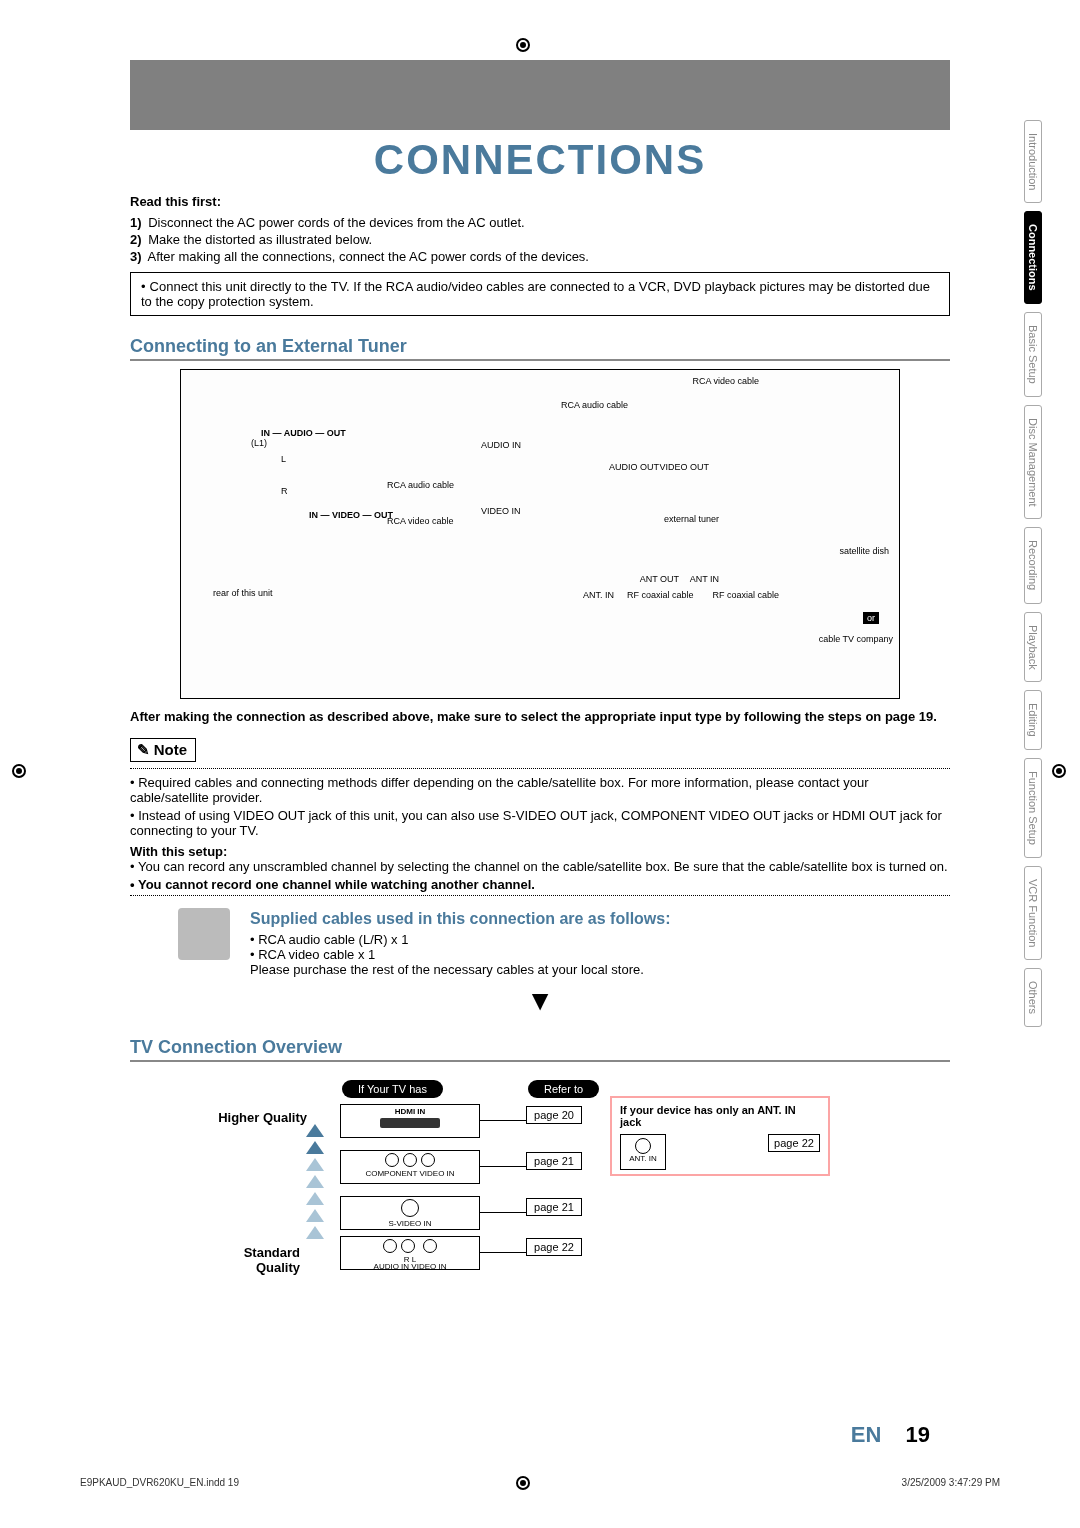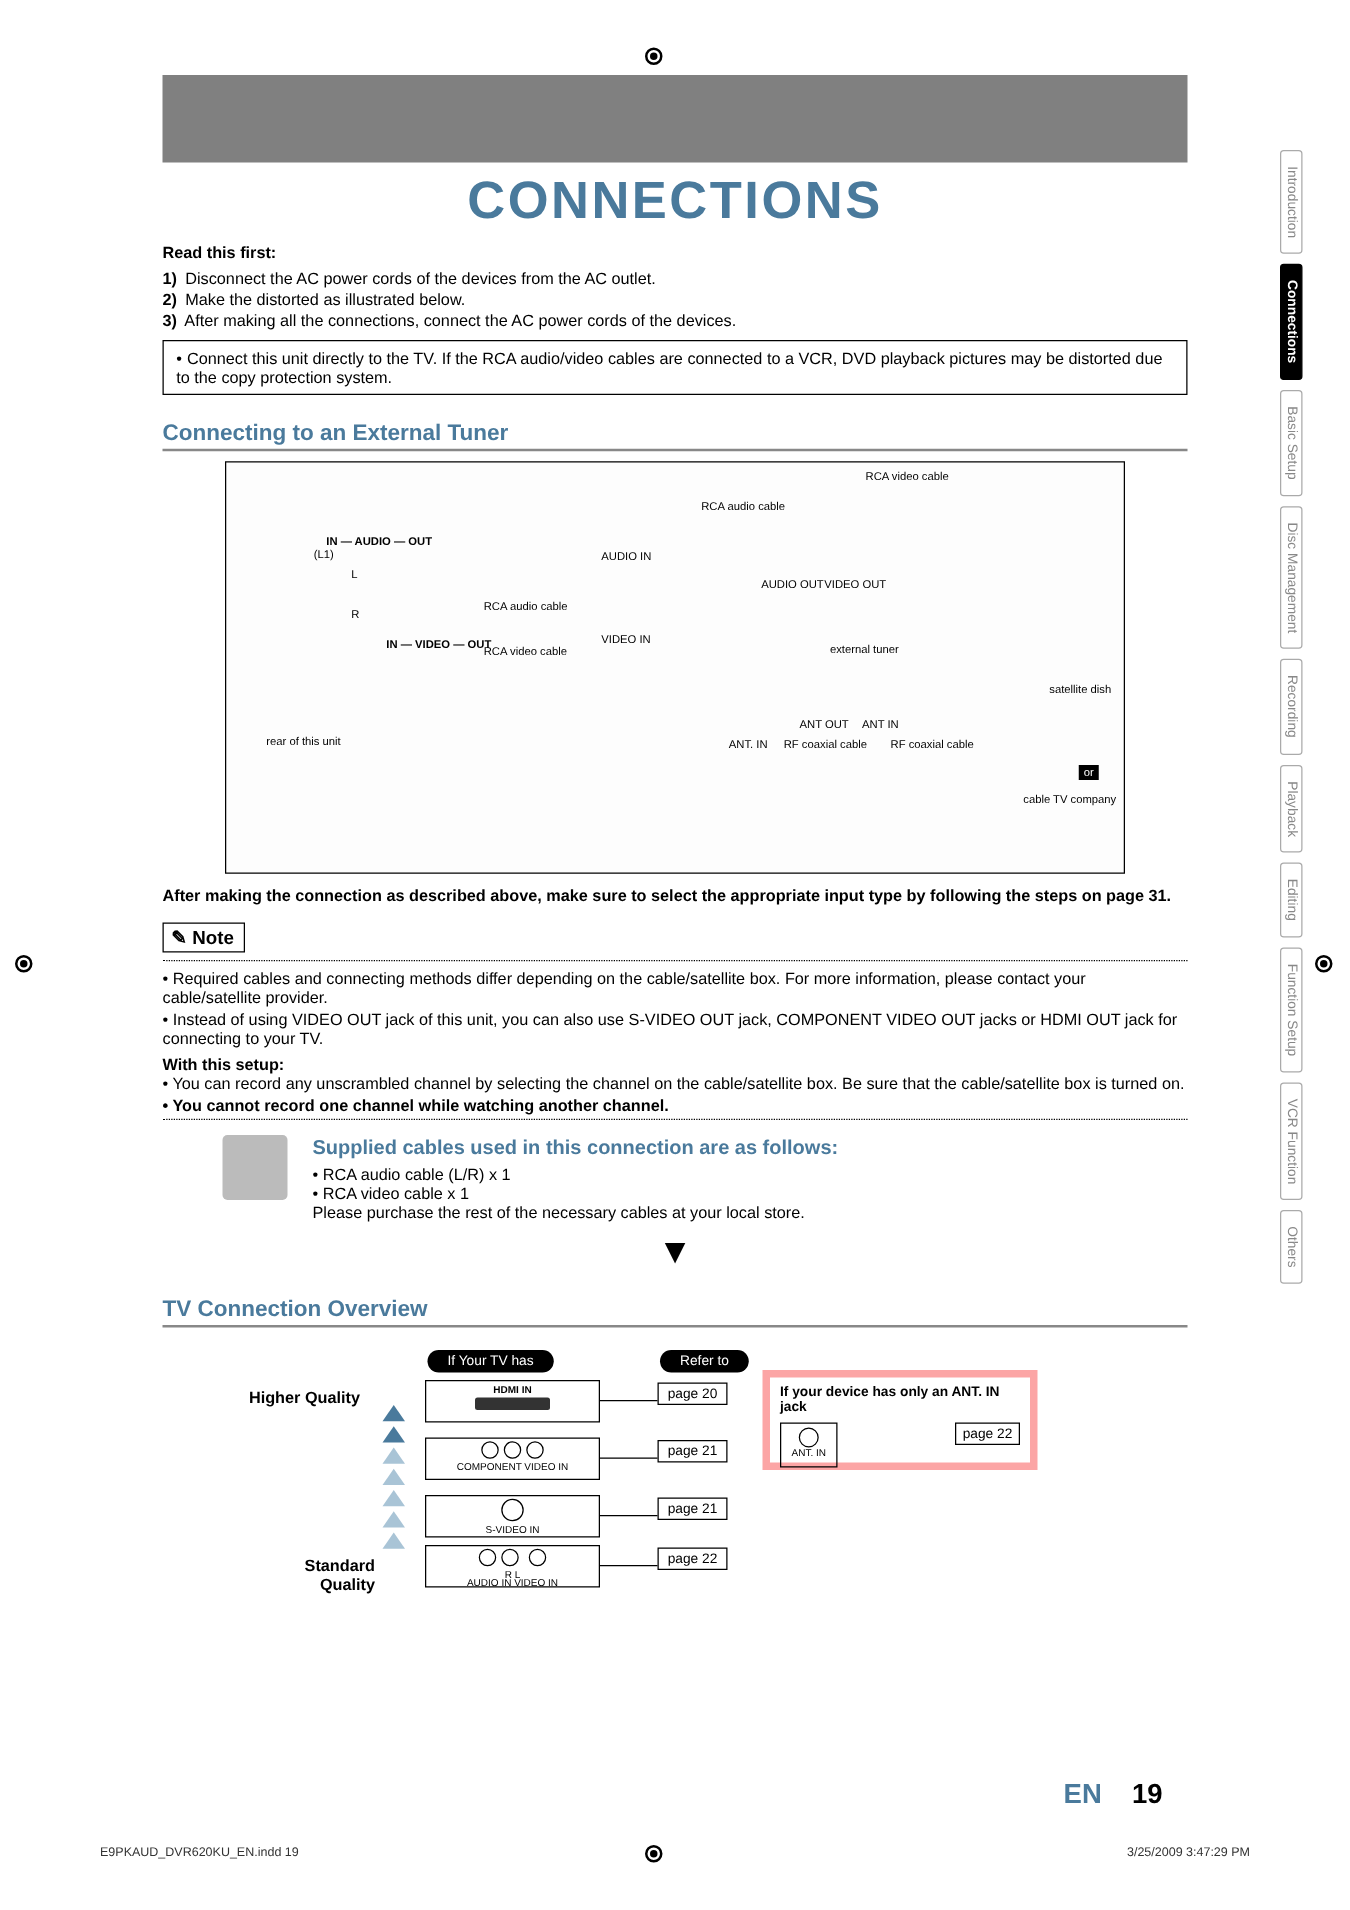--- a/index.html
+++ b/index.html
@@ -98,41 +98,41 @@
   .supplied-box .sup-title { font-weight: bold; font-size: 16px; margin-bottom: 4px; }
   .supplied-box .sup-body { color:#000; font-size:13px; }
 
   .down-arrow { text-align:center; font-size:28px; margin:-6px 0 4px 0; }
 
   .tv-overview {
     position: relative;
     padding: 8px 0 0 0;
     height: 210px;
   }
-  .higher-q { position:absolute; left:68px; top:40px; font-weight:bold; font-size:13px; text-align:right; width:90px; }
+  .higher-q { position:absolute; left:87px; top:40px; font-weight:bold; font-size:13px; text-align:right; width:90px; }
   .standard-q { position:absolute; left:80px; top:175px; font-weight:bold; font-size:13px; text-align:right; width:90px; }
   .arrows-col { position:absolute; left:176px; top:54px; width:24px; }
   .arrows-col .up { width:0;height:0;border-left:9px solid transparent;border-right:9px solid transparent;border-bottom:13px solid #4a7a9c; margin-bottom:4px; }
   .arrows-col .up.light { border-bottom-color:#a9c4d6; }
   .if-tv { position:absolute; left:212px; top:10px; background:#000; color:#fff; font-size:11px; border-radius:11px; padding:3px 16px; }
   .refer { position:absolute; left:398px; top:10px; background:#000; color:#fff; font-size:11px; border-radius:11px; padding:3px 16px; }
   .conn-row { position:absolute; left:210px; border:1px solid #000; width:140px; height:34px; font-size:8px; text-align:center; padding-top:2px; }
   .conn-row.r1 { top:34px;text-align:center; }
   .conn-row.r2 { top:80px; }
   .conn-row.r3 { top:126px; }
   .conn-row.r4 { top:166px; }
   .conn-row .jack { display:inline-block; width:14px; height:14px; border:1px solid #000; border-radius:50%; margin:0 2px; }
   .page-ref { position:absolute; left:396px; border:1px solid #000; width:56px; text-align:center; font-size:11px; padding:2px 0; }
   .page-ref.p1 { top:36px; }
   .page-ref.p2 { top:82px; }
   .page-ref.p3 { top:128px; }
   .page-ref.p4 { top:168px; }
   .line-h { position:absolute; height:1px; background:#000; }
 
-  .ant-box { position:absolute; left:480px; top:26px; border:6px solid #fca5a5; width:220px; height:80px; padding:6px 8px; font-size:11px; }
+  .ant-box { position:absolute; left:480px; top:26px; border:2px solid #fca5a5; width:220px; height:80px; padding:6px 8px; font-size:11px; }
   .ant-box .ant-jack { display:inline-block; border:1px solid #000; width:46px; height:36px; margin-top:6px; text-align:center; font-size:8px; padding-top:2px; }
   .ant-box .ant-jack .circ { width:16px;height:16px;border:1px solid #000;border-radius:50%;margin:1px auto 0 auto; }
   .ant-page { position:absolute; right:8px; top:36px; border:1px solid #000; width:52px; text-align:center; font-size:11px; padding:2px 0; }
 
   .side-tabs {
     position: absolute;
     right: 30px;
     top: 120px;
     width: 26px;
   }
@@ -214,21 +214,21 @@
       <span class="dlabel" style="left:446px; top:220px;">RF coaxial cable</span>
       <span class="dlabel" style="right:120px; top:220px;">RF coaxial cable</span>
       <span class="dlabel" style="right:10px; top:176px;">satellite dish</span>
       <span class="dlabel" style="right:20px; top:242px; background:#000; color:#fff; padding:1px 4px;">or</span>
       <span class="dlabel" style="right:6px; top:264px;">cable TV company</span>
       <span class="dlabel" style="left:100px; top:84px;">L</span>
       <span class="dlabel" style="left:100px; top:116px;">R</span>
       <span class="dlabel" style="left:70px; top:68px;">(L1)</span>
     </div>
 
-    <div class="after-diagram">After making the connection as described above, make sure to select the appropriate input type by following the steps on page 31.</div>
+    <div class="after-diagram">After making the connection as described above, make sure to select the appropriate input type by following the steps on page 19.</div>
 
     <span class="note-label">Note</span>
     <div class="dotted-rule"></div>
     <div class="note-body">
       <p>• Required cables and connecting methods differ depending on the cable/satellite box. For more information, please contact your cable/satellite provider.</p>
       <p>• Instead of using VIDEO OUT jack of this unit, you can also use S-VIDEO OUT jack, COMPONENT VIDEO OUT jacks or HDMI OUT jack for connecting to your TV.</p>
     </div>
     <div class="with-setup">With this setup:</div>
     <div class="note-body">
       <p>• You can record any unscrambled channel by selecting the channel on the cable/satellite box. Be sure that the cable/satellite box is turned on.</p>

